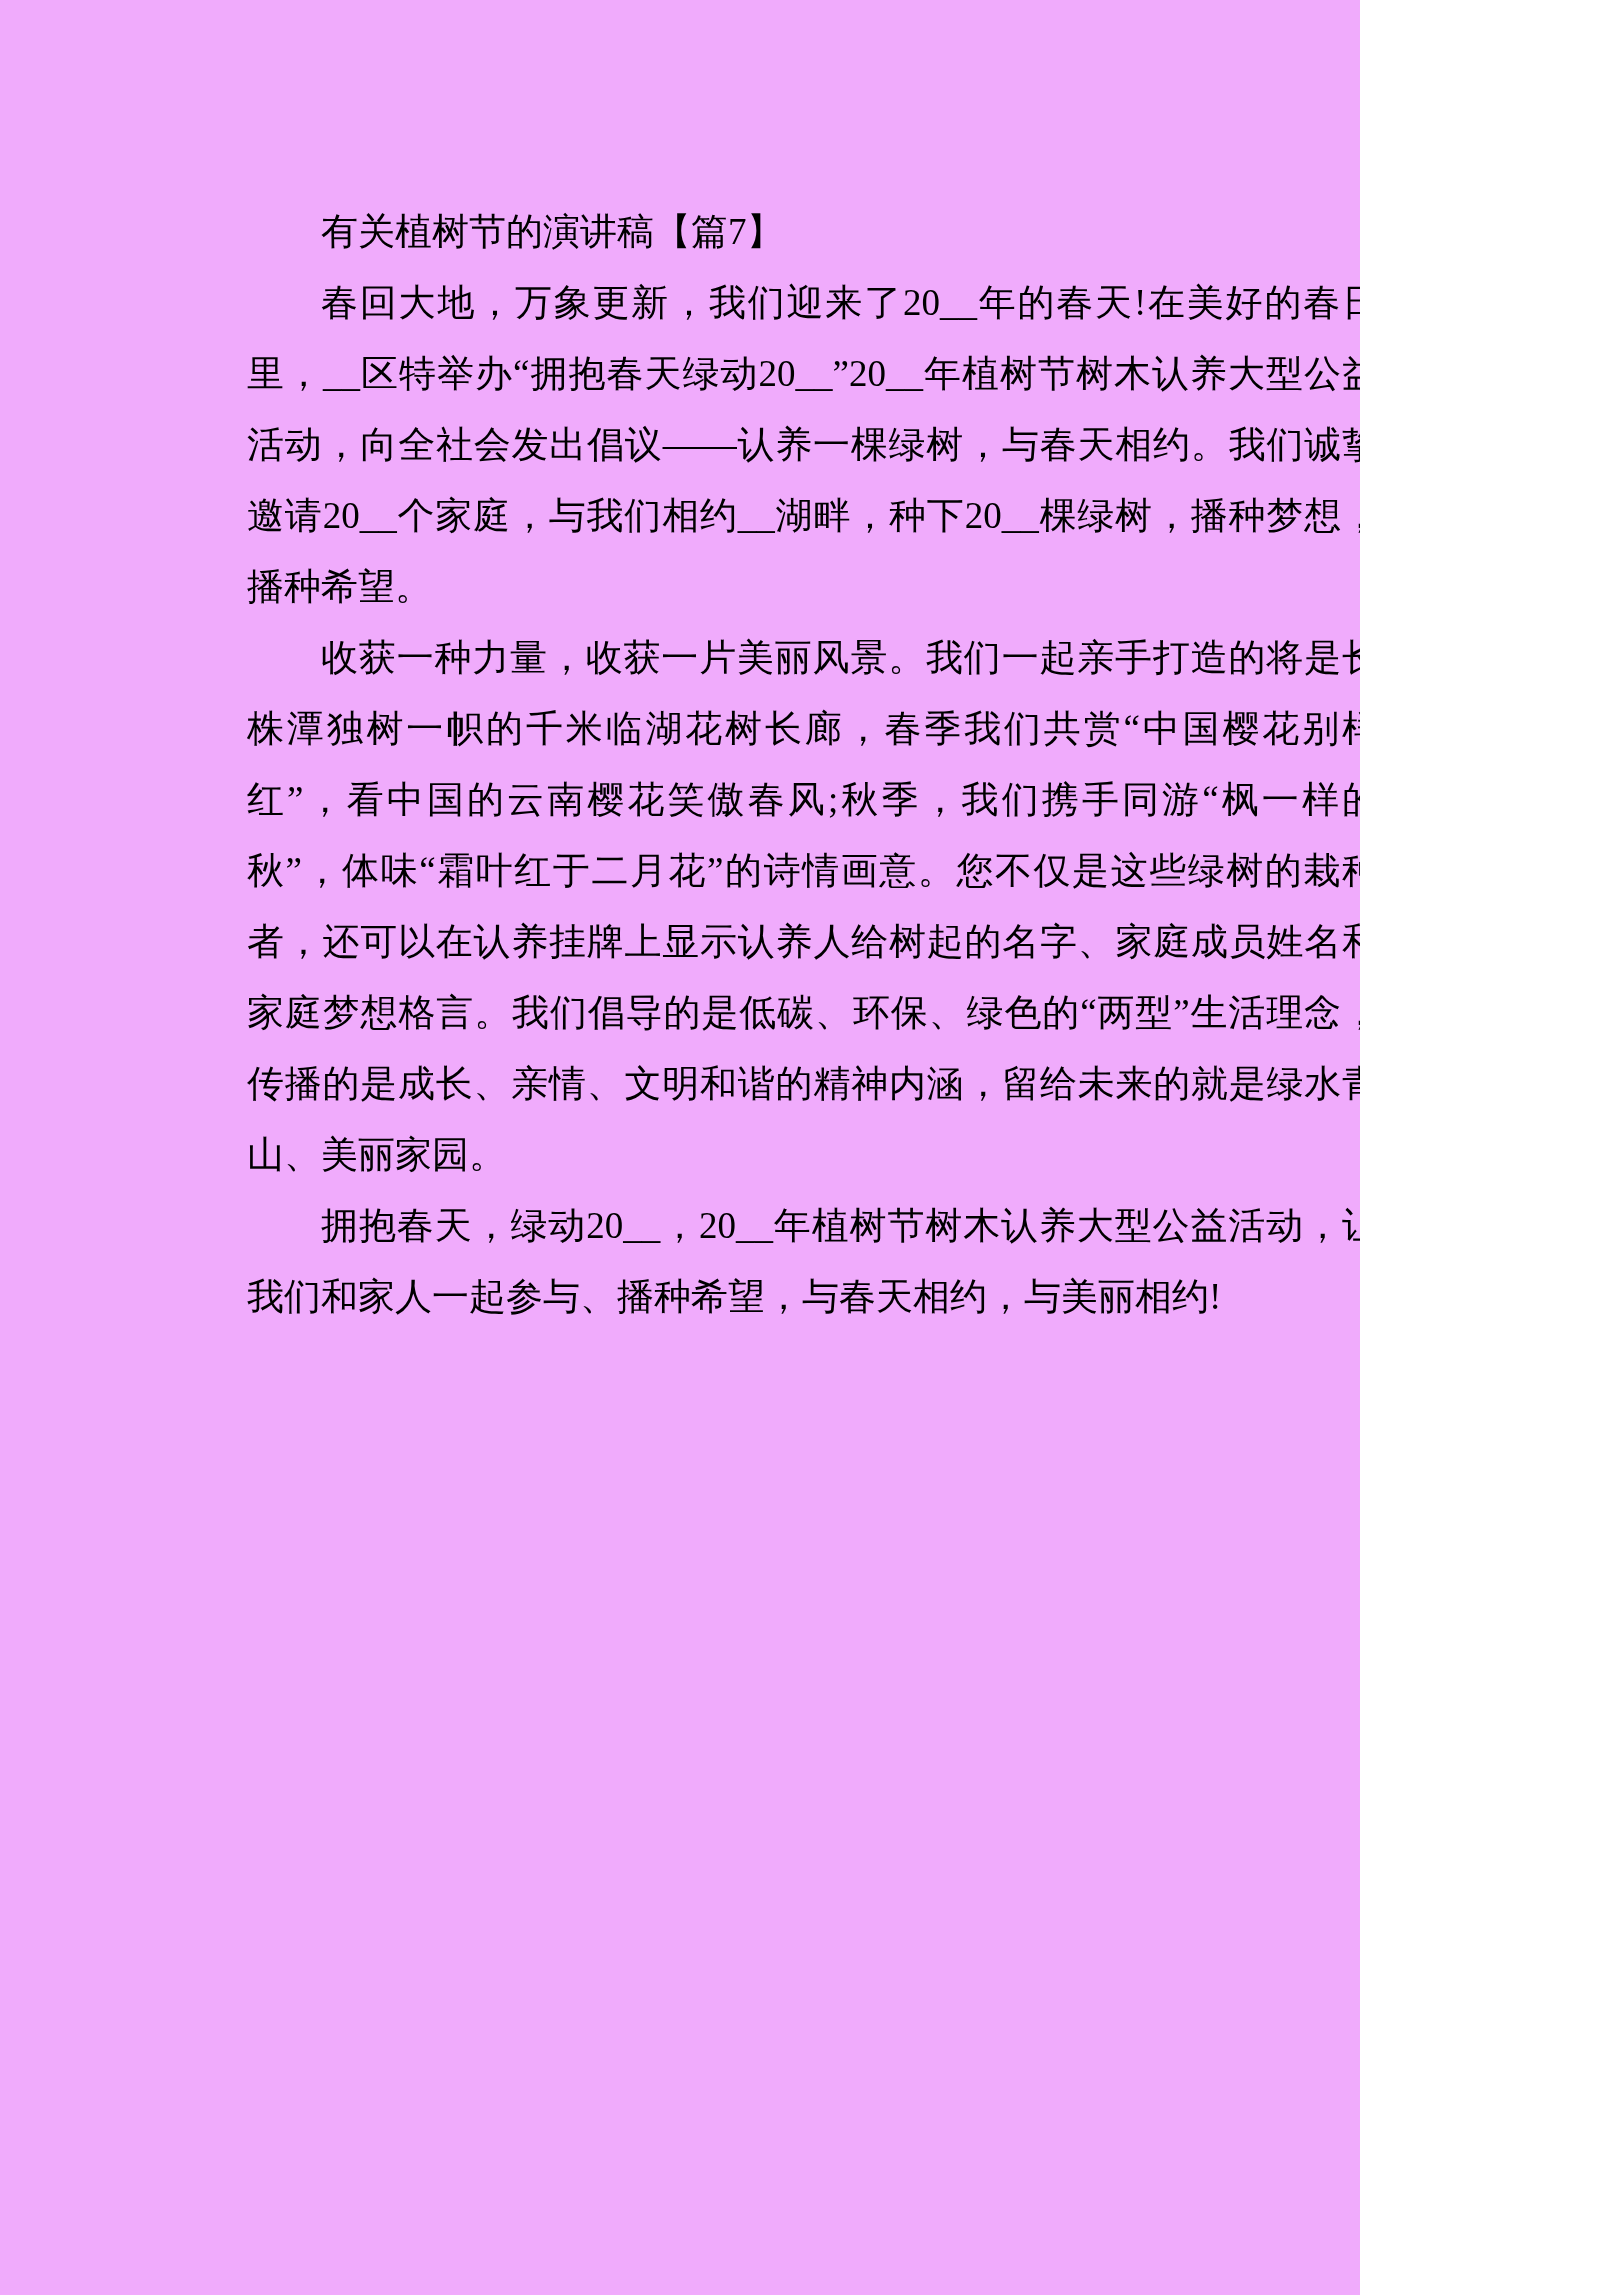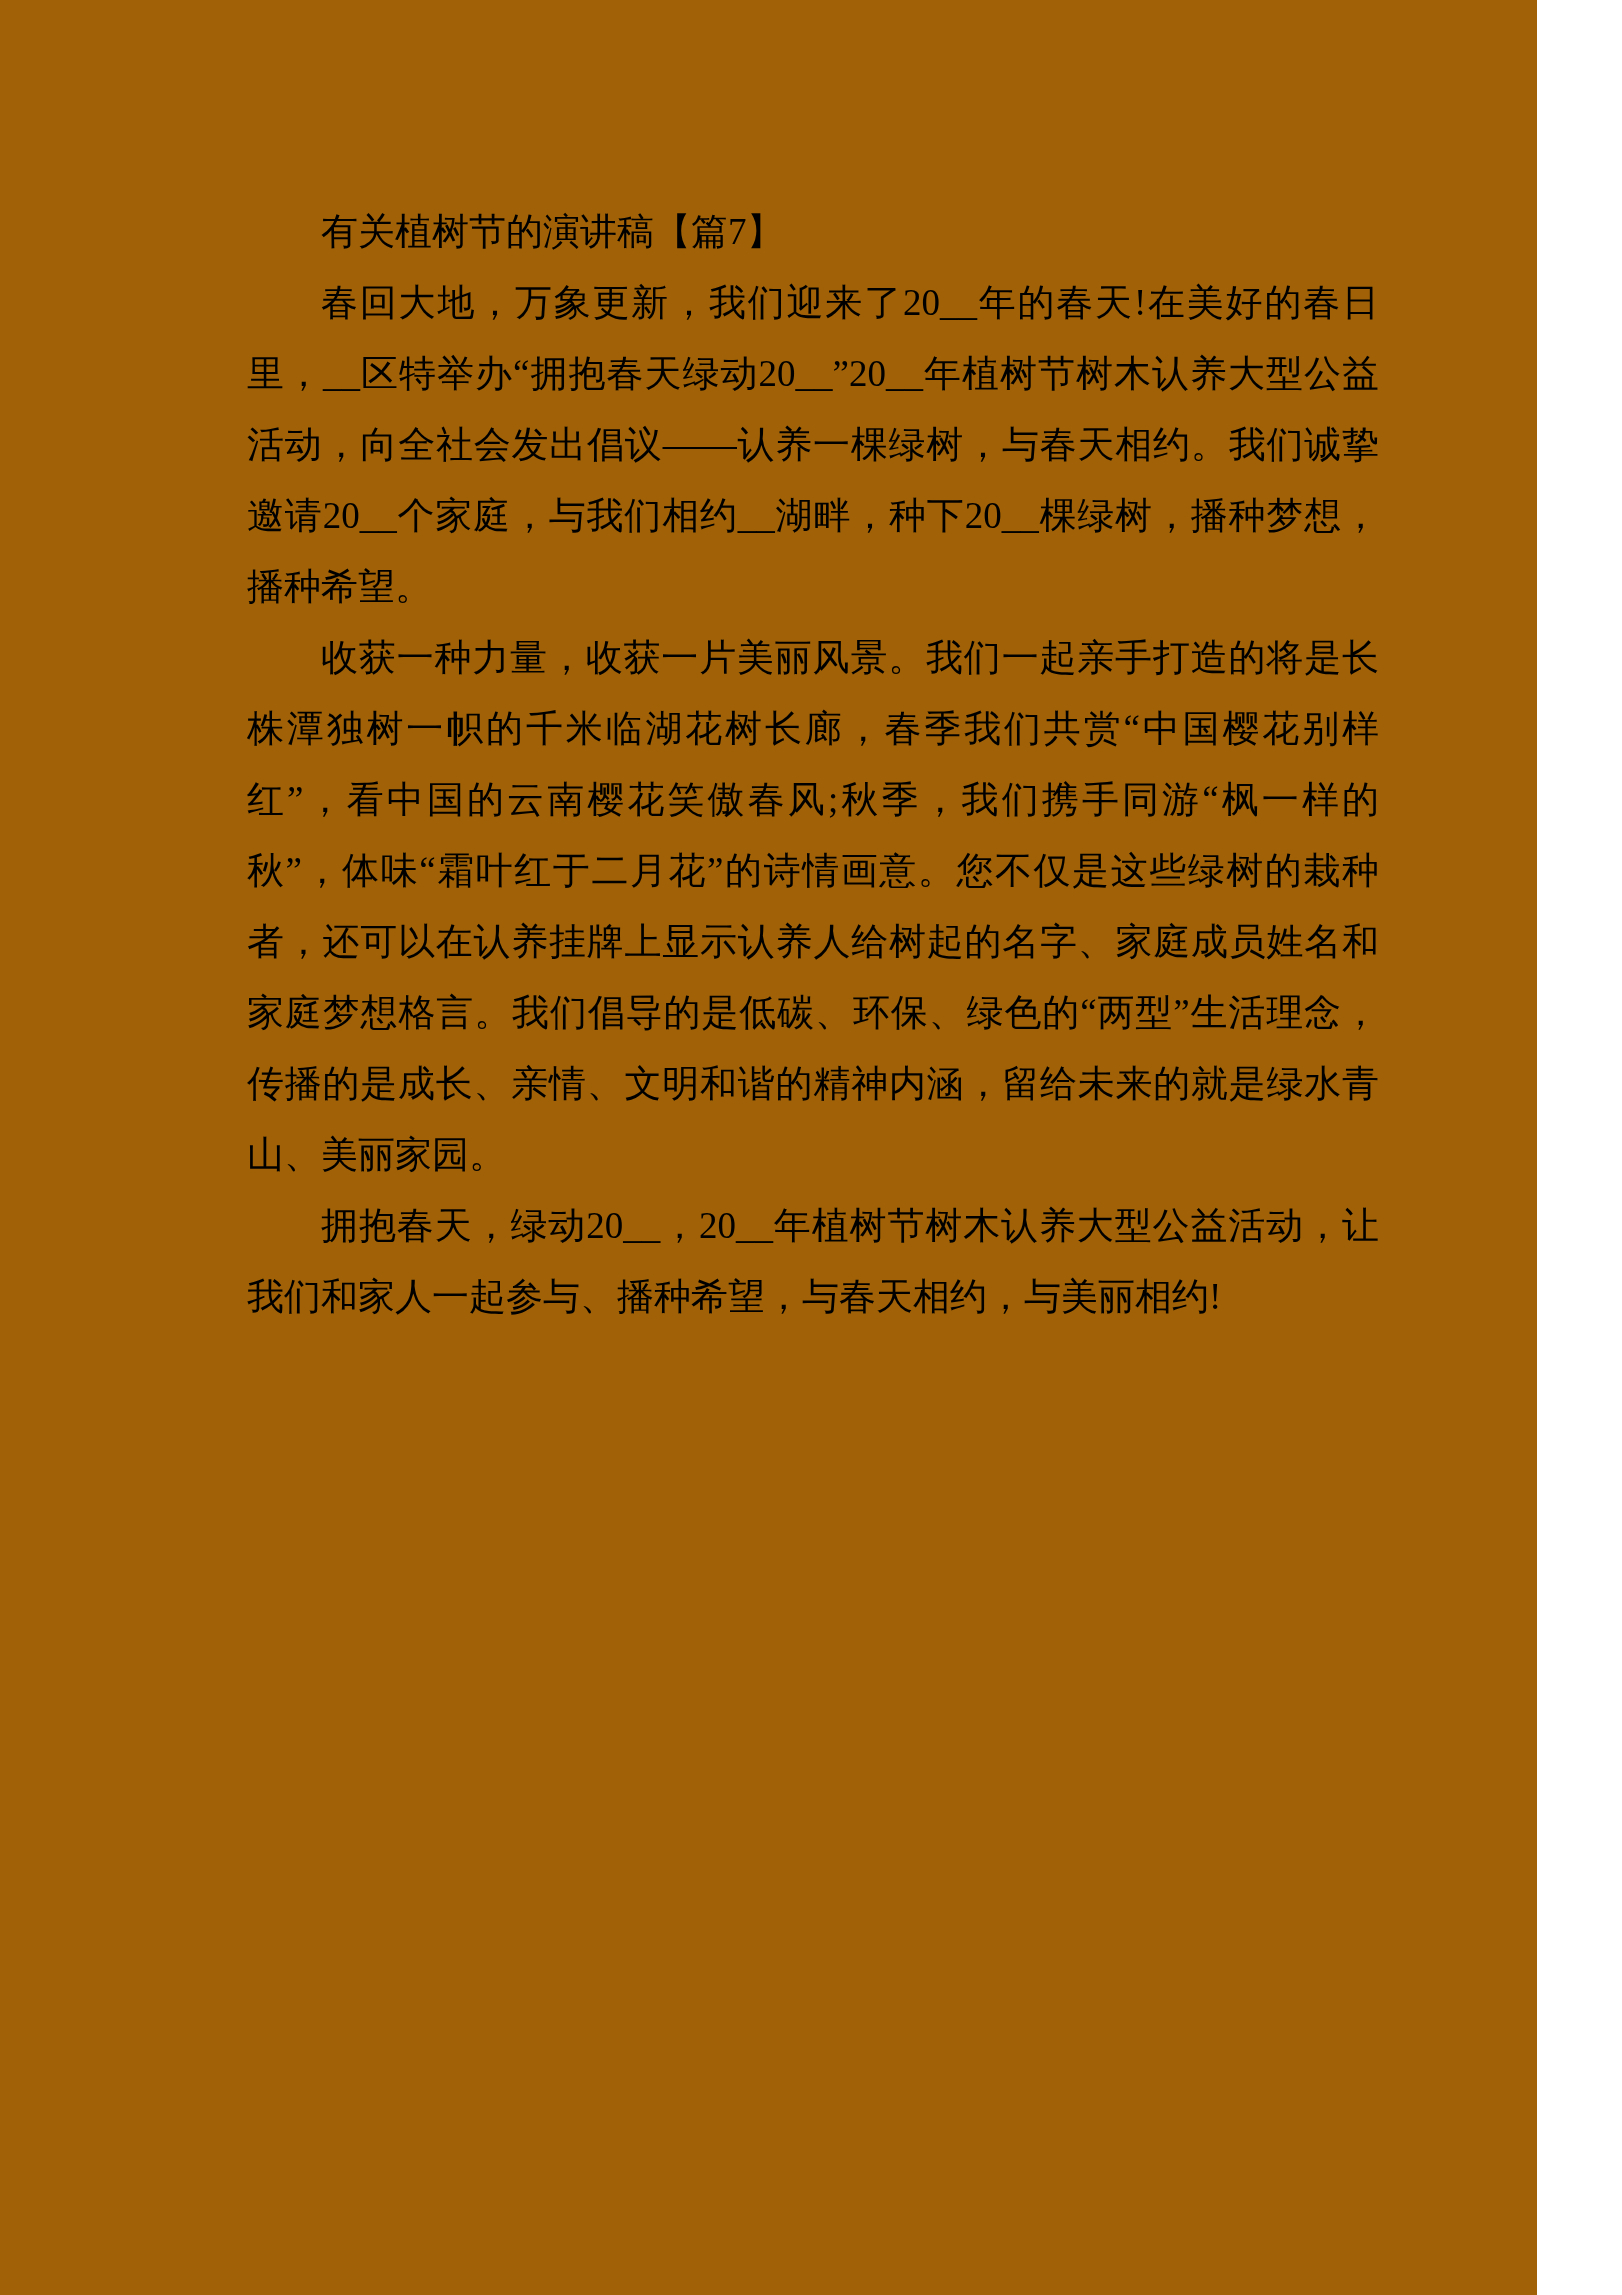--- a/index.html
+++ b/index.html
@@ -2,23 +2,23 @@
 <html style="font-size:10.5px"><head>
 <meta charset="utf-8">
 <style>
   html, body {
     margin: 0;
     padding: 0;
     background: #ffffff;
   }
   .page {
     position: relative;
-    width: 1537px;
+    width: 1360px;
     height: 2295px;
-    background: #a16207;
+    background: #f0abfc;
     overflow: hidden;
   }
   .content {
     position: absolute;
     left: 247px;
     top: 196px;
     width: 1132px;
     color: #000000;
     font-family: "Liberation Serif", "DejaVu Serif", serif;
     font-size: 37px;

